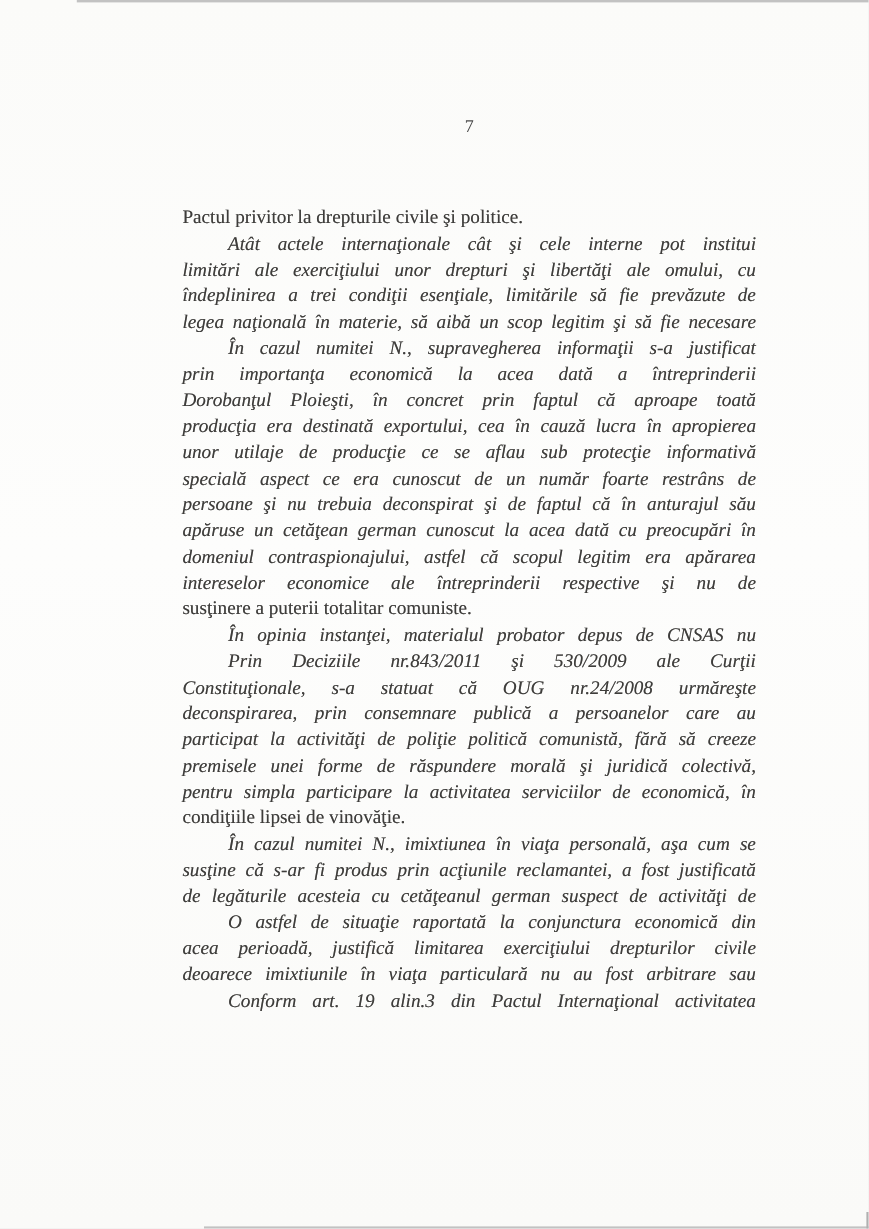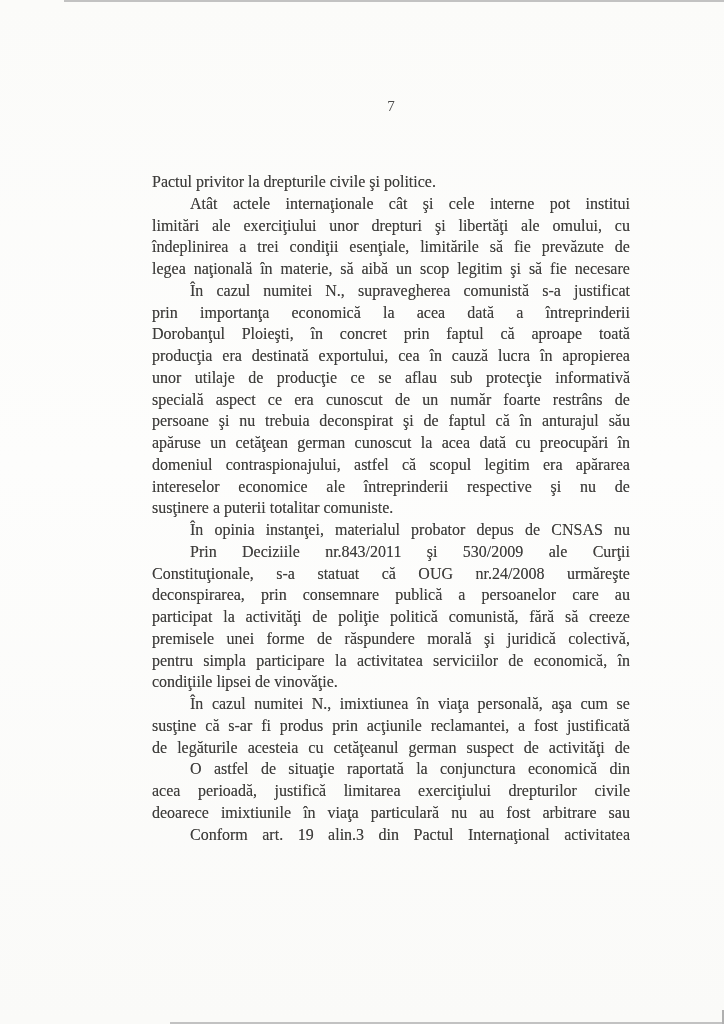--- a/index.html
+++ b/index.html
@@ -35,20 +35,21 @@
     margin-top: 32px;
   }
   .line {
     height: 21.76px;
     line-height: 21.76px;
     white-space: nowrap;
   }
   .line.just {
     display: flex;
     justify-content: space-between;
+    font-style: italic;
   }
   .line.indent {
     padding-left: 38px;
   }
   .scan-edge {
     position: absolute;
     background: #c2c2c2;
   }
   .scan-edge.top {
     top: 0; left: 64px; right: 0; height: 2px;
@@ -117,21 +118,21 @@
         <span>să</span>
         <span>fie</span>
         <span>necesare</span>
       </div>
       <div class="line just indent">
         <span>În</span>
         <span>cazul</span>
         <span>numitei</span>
         <span>N.,</span>
         <span>supravegherea</span>
-        <span>comunistă</span>
+        <span>informaţii</span>
         <span>s-a</span>
         <span>justificat</span>
       </div>
       <div class="line just">
         <span>prin</span>
         <span>importanţa</span>
         <span>economică</span>
         <span>la</span>
         <span>acea</span>
         <span>dată</span>

